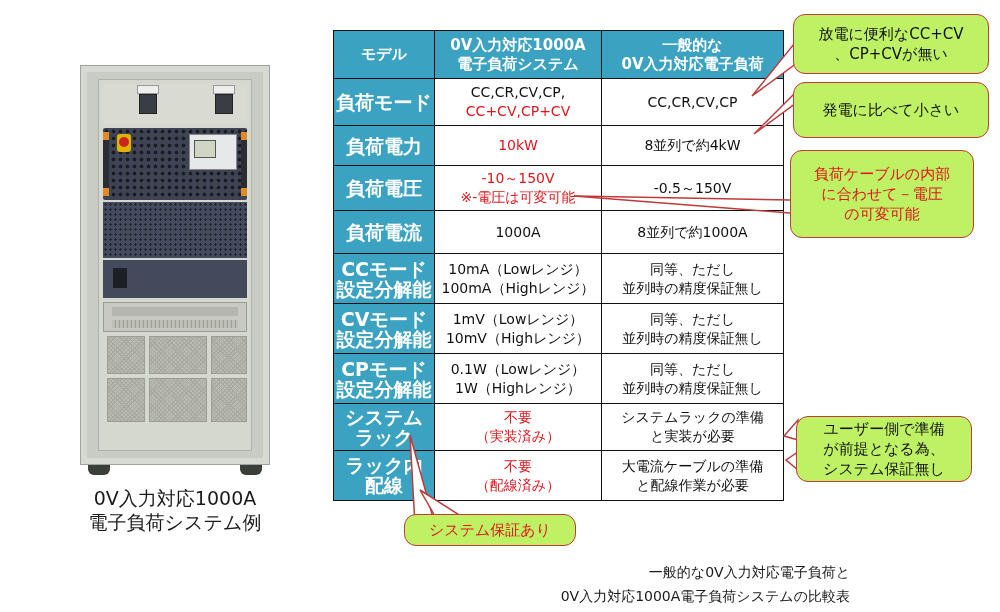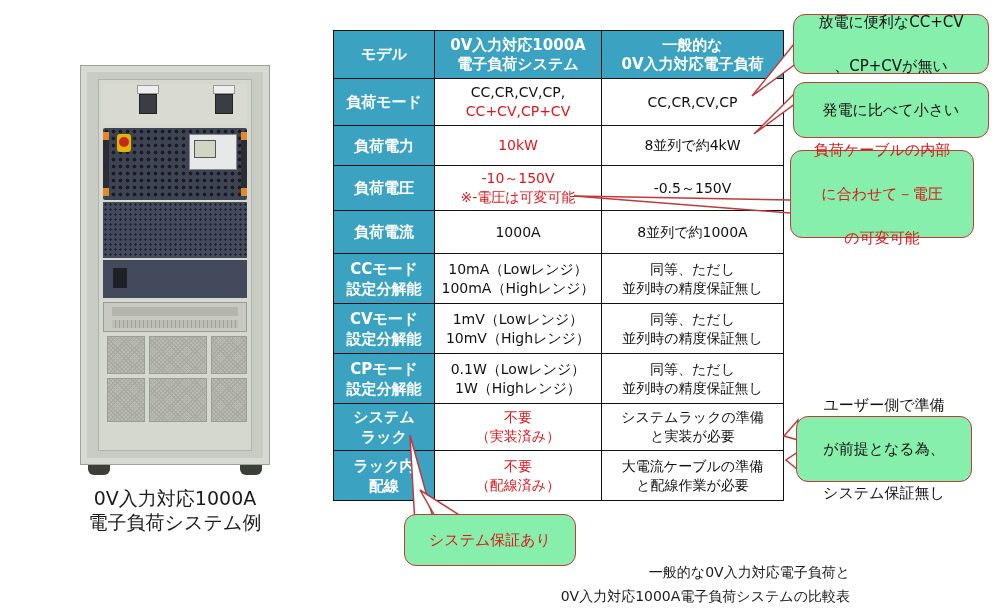--- a/index.html
+++ b/index.html
@@ -35,28 +35,28 @@
   .rack .mesh { position:absolute; background:#b9bbb3; border:1px solid #9c9e96;
       background-image: repeating-linear-gradient(45deg, #a9aba3 0 1px, transparent 1px 3px), repeating-linear-gradient(-45deg, #a9aba3 0 1px, transparent 1px 3px); }
   .rack .foot { position:absolute; bottom:-10px; width:22px; height:10px; background:#3a3f3a; border-radius:0 0 6px 6px; }
 
   .caption-left { position:absolute; left:55px; top:486px; width:240px; text-align:center; font-size:19px; line-height:24px; color:#1a1a1a; }
 
   
   table.cmp { position:absolute; left:333px; top:30px; border-collapse:collapse; table-layout:fixed; width:451px;border-radius:8px; }
   table.cmp td, table.cmp th { border:1.5px solid #111; text-align:center; vertical-align:middle; padding:0 2px; font-size:14px; line-height:19px; font-weight:normal; }
   table.cmp th.h { background:#3ba3c1; color:#ffffff; font-weight:bold; font-size:15px; }
-  table.cmp td.rowhead { background:#3ba3c1; color:#ffffff; font-weight:bold; font-size:15px; line-height:20px; }
+  table.cmp td.rowhead { background:#3ba3c1; color:#ffffff; font-weight:bold; font-size:19px; line-height:20px; }
   table.cmp td.val { background:#ffffff; color:#111; }
   .red { color:#e0161b; }
   .col1 { width:100px; } .col2 { width:165px; } .col3 { width:180px; }
 
   
-  .callout { position:absolute; background:#86efac; border:1.5px solid #c0393b; border-radius:12px; text-align:center;
-             font-size:15px; line-height:20px; color:#111; box-sizing:border-box; display:flex; flex-direction:column; justify-content:center;gap:24px; }
+  .callout { position:absolute; background:#bef264; border:1.5px solid #c0393b; border-radius:12px; text-align:center;
+             font-size:15px; line-height:20px; color:#111; box-sizing:border-box; display:flex; flex-direction:column; justify-content:center; }
   .callout.redtext { color:#e0161b; }
   svg.tails { position:absolute; left:0; top:0; width:1000px; height:612px; pointer-events:none; }
 
   .caption-bottom { position:absolute; left:330px; top:560px; width:520px; text-align:right; font-size:14px; line-height:24px; color:#1a1a1a; }
 </style>
 </head>
 <body>
 
 <div class="rack">
   <div class="frame"></div>
@@ -270,20 +270,20 @@
   <div>に合わせて－電圧</div>
   <div>の可変可能</div>
 </div>
 
 <div class="callout" style="left:796px; top:416px; width:176px; height:66px;">
   <div>ユーザー側で準備</div>
   <div>が前提となる為、</div>
   <div>システム保証無し</div>
 </div>
 
-<div class="callout redtext" style="left:404px; top:514px; width:172px; height:52px;">
+<div class="callout redtext" style="left:404px; top:514px; width:172px; height:32px;">
   <div>システム保証あり</div>
 </div>
 
 <div class="caption-bottom">
   <div>一般的な0V入力対応電子負荷と</div>
   <div>0V入力対応1000A電子負荷システムの比較表</div>
 </div>
 
 </body></html>

